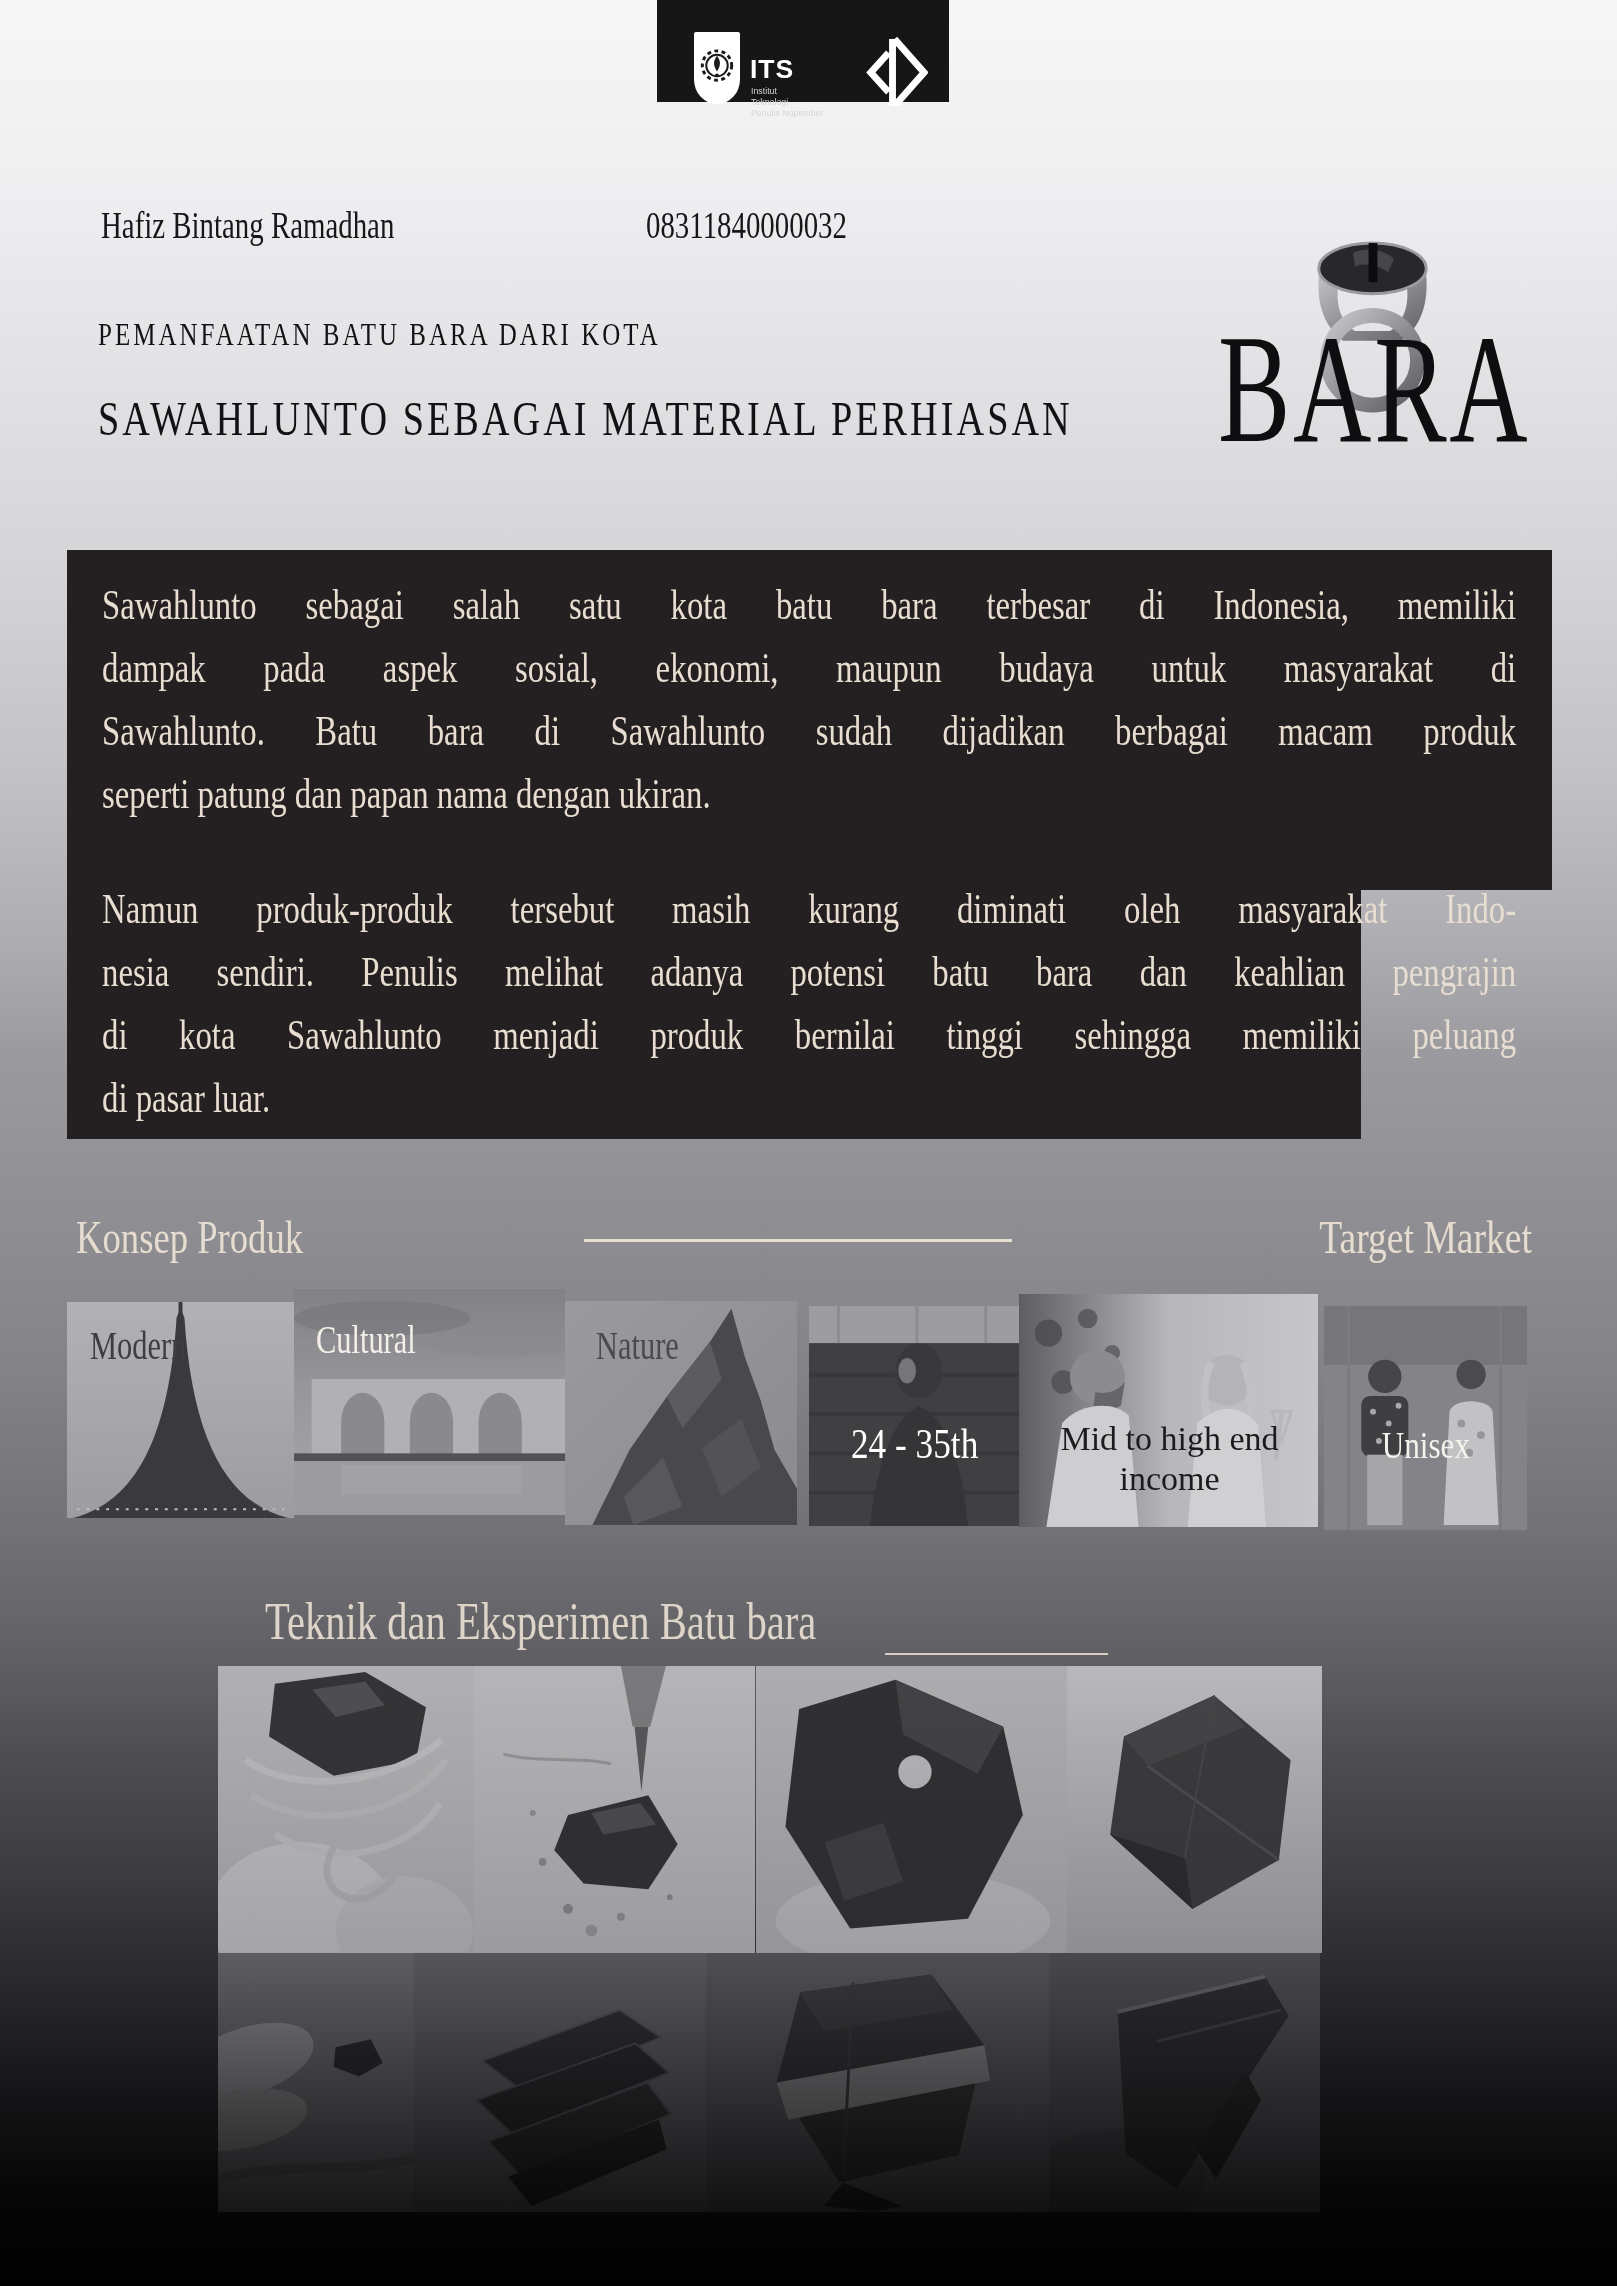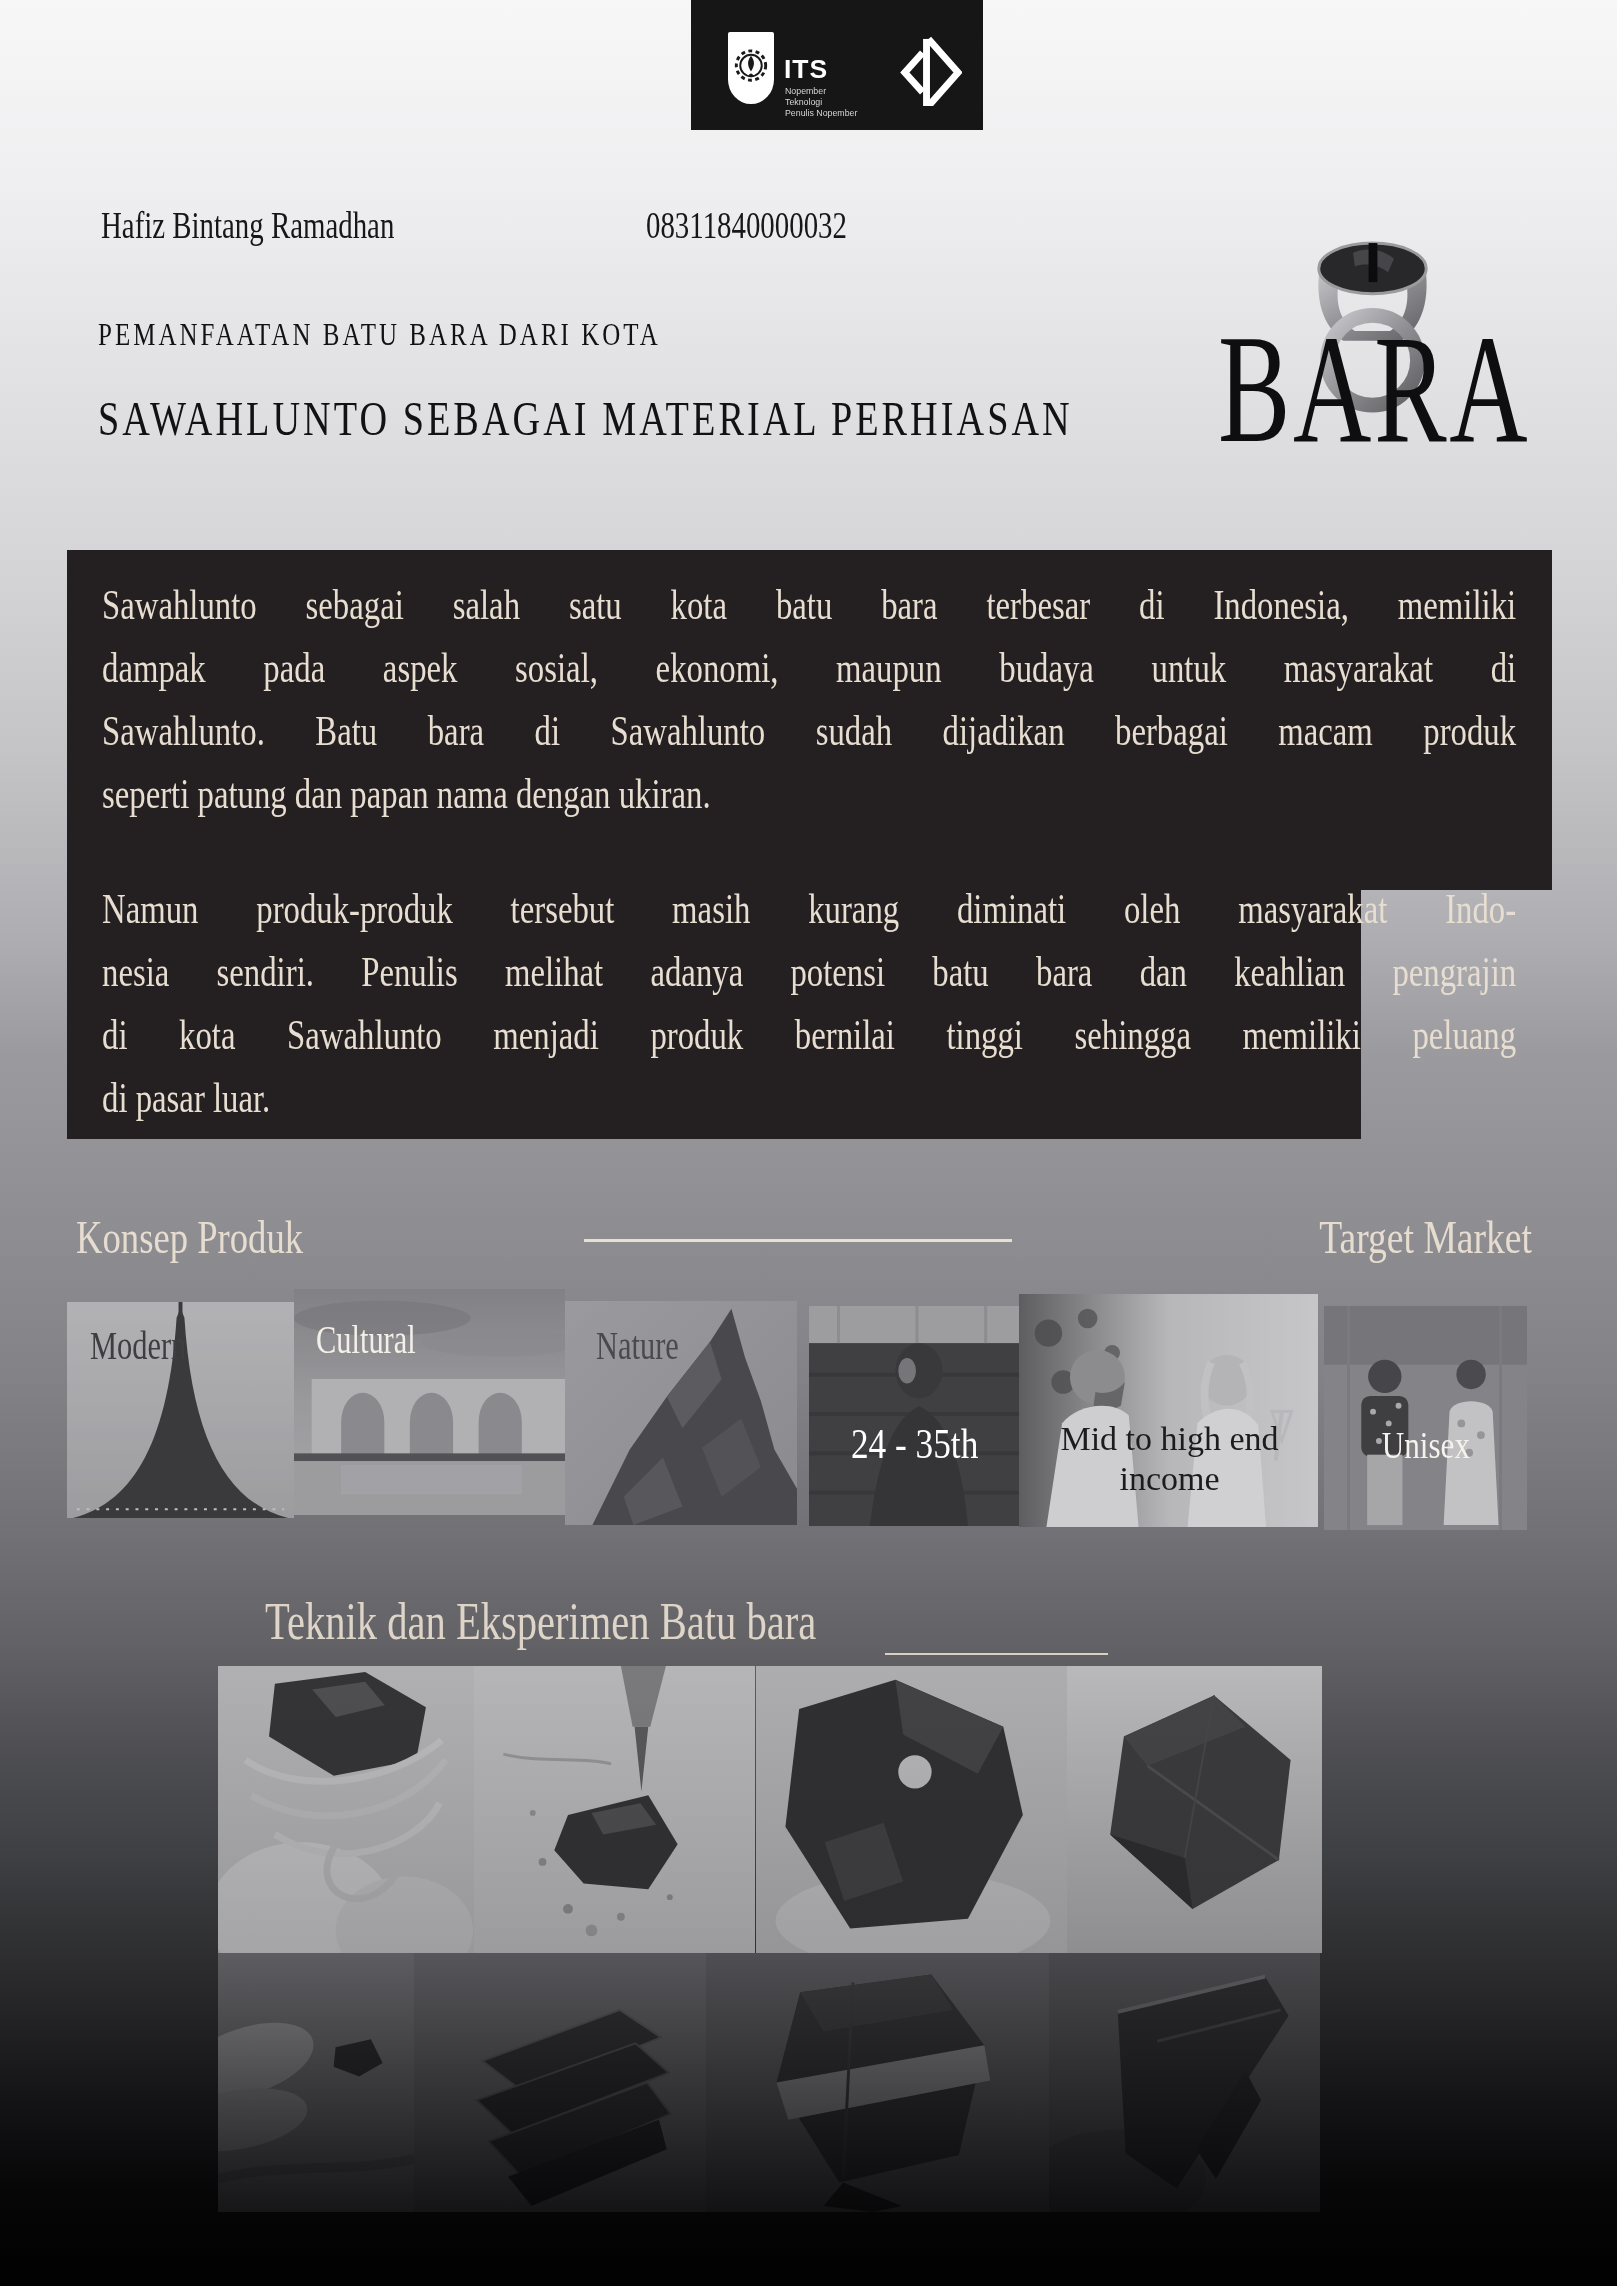--- a/index.html
+++ b/index.html
@@ -11,21 +11,21 @@
       #aeaeb2 41%, #9b9b9f 46%, #919195 52%, #838387 60%, #727276 67%,
       #616166 72%, #505055 76%, #3f4043 81%, #28282b 87%, #131315 92%,
       #060607 96%, #010101 100%);
   }
   .abs{position:absolute;}
   .cx{display:inline-block;transform:scaleX(0.78);transform-origin:0 0;white-space:nowrap;}
   .cx-c{display:inline-block;transform:scaleX(0.82);transform-origin:50% 0;white-space:nowrap;}
   .cx-r{display:inline-block;transform:scaleX(0.80);transform-origin:100% 0;white-space:nowrap;}
 
   
-  .logo-box{left:691px;top:0;width:292px;height:130px;background:#161616;text-decoration:underline;}
+  .logo-box{left:657px;top:0;width:292px;height:102px;background:#161616;text-decoration:underline;}
   .its-shield{left:37px;top:32px;width:46px;height:72px;background:#ffffff;
               border-radius:2px 2px 50% 50% / 2px 2px 34% 34%;}
   .its-wordmark{left:93px;top:54px;color:#ffffff;font-family:"Liberation Sans",sans-serif;
                 font-weight:bold;font-size:26.5px;letter-spacing:1px;}
   .its-sub{left:94px;top:86px;color:#d6d6d6;font-family:"Liberation Sans",sans-serif;
            font-size:8.8px;line-height:10.8px;}
   .dp-logo{left:202px;top:33px;}
 
   
   .author-name{left:101px;top:204px;font-size:37px;color:#17171a;}
@@ -98,21 +98,21 @@
     <div class="abs its-shield">
       <svg viewBox="0 0 47 73" width="46" height="72">
         <circle cx="23.5" cy="34" r="15" fill="none" stroke="#1a1a1a" stroke-width="3" stroke-dasharray="4 3.5"></circle>
         <circle cx="23.5" cy="34" r="11" fill="none" stroke="#1a1a1a" stroke-width="2"></circle>
         <path d="M23.5 24 C27 29 28 33 23.5 40 C19 33 20 29 23.5 24 Z" fill="#1a1a1a"></path>
         <circle cx="23.5" cy="44" r="2" fill="#1a1a1a"></circle>
       </svg>
     </div>
     <div class="abs its-wordmark">ITS</div>
     <div class="abs its-sub">
-      <div>Nopember</div>
+      <div>Institut</div>
       <div>Teknologi</div>
       <div>Penulis Nopember</div>
     </div>
     <div class="abs dp-logo">
       <svg viewBox="0 0 70 74" width="69" height="73">
         <path d="M36 6 L66 40 L36 74" fill="none" stroke="#ffffff" stroke-width="7"></path>
         <path d="M30 20 L12 40 L30 60" fill="none" stroke="#ffffff" stroke-width="7"></path>
         <line x1="34" y1="6" x2="34" y2="74" stroke="#ffffff" stroke-width="7"></line>
       </svg>
     </div>

